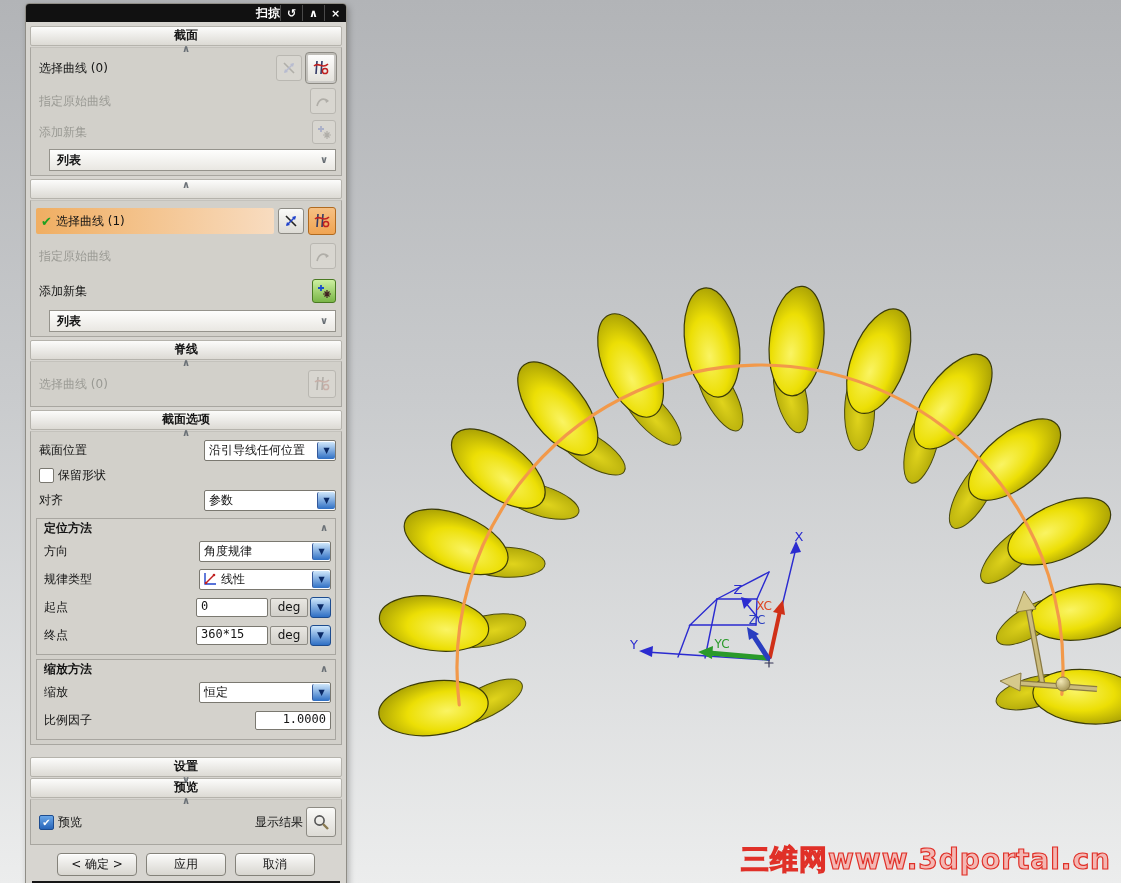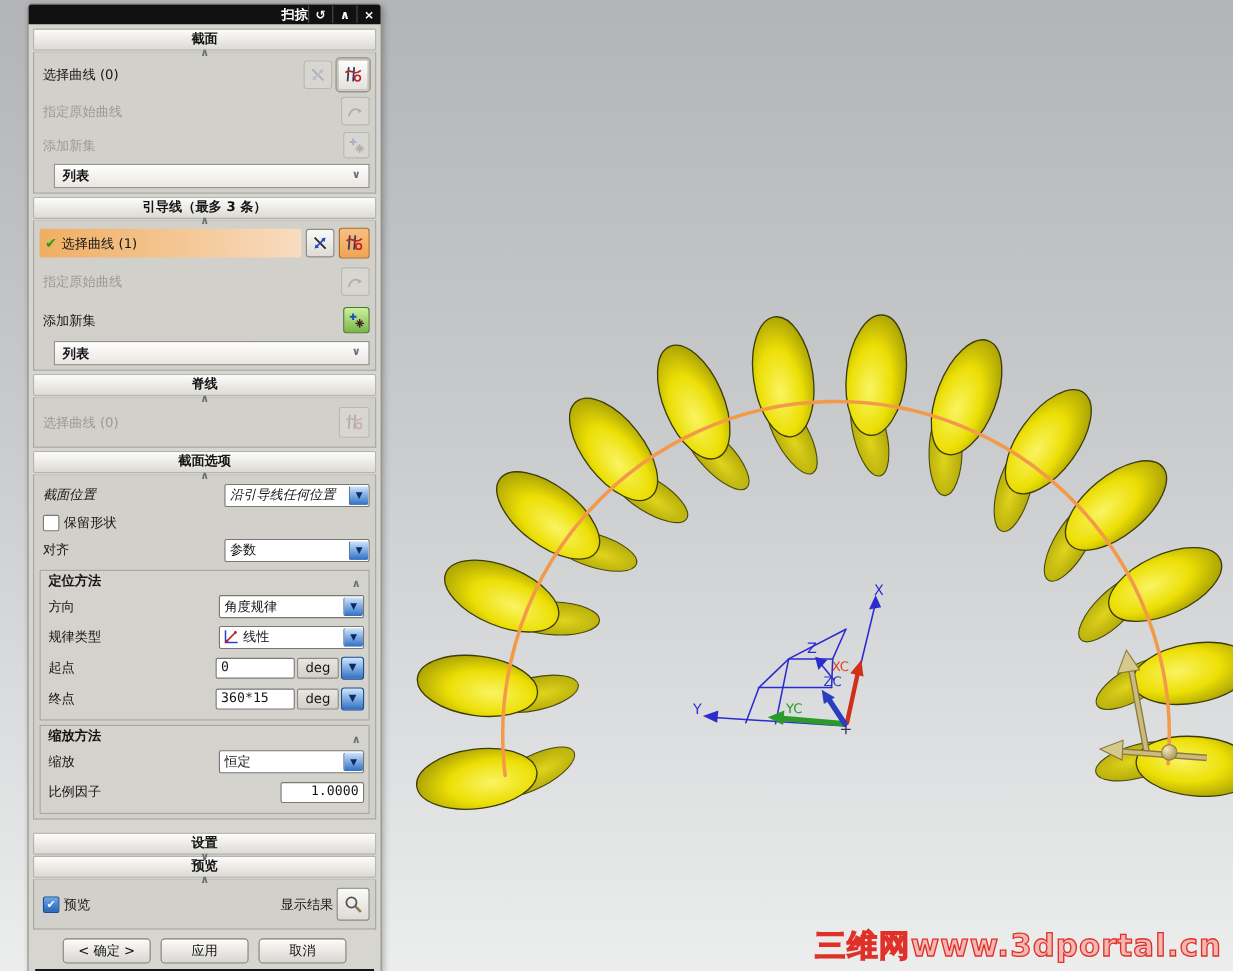--- a/index.html
+++ b/index.html
@@ -59,21 +59,21 @@
   .w130{width:130px;}
   .field{height:17px;background:#fff;border:1px solid #7a7870;border-radius:2px;padding:0 4px;font-size:12px;
     font-family:"DejaVu Sans Mono","Liberation Mono",monospace;}
   .unitbox{width:36px;height:17px;border:1px solid #8d8b84;border-radius:2px;display:flex;align-items:center;
     justify-content:center;background:linear-gradient(180deg,#e8e6e1,#d2d0ca);margin-left:2px;}
   .sq-blue{width:19px;height:19px;margin-left:2px;border:1px solid #1d4c8f;border-radius:3px;
     background:linear-gradient(180deg,var(--btn-blue-top,#cfe7fb),var(--btn-blue-bottom,#2e6fc4));
     display:flex;align-items:center;justify-content:center;color:#0b2a66;font-size:9px;cursor:pointer;}
 
   .subgroup{border:1px solid #a8a6a0;background:#d4d2cc;margin-top:4px;padding:0 4px 5px 4px;}
-  .subheader{height:18px;display:flex;align-items:flex-end;font-weight:bold;padding:0 3px;gap:19px;}
+  .subheader{height:18px;display:flex;align-items:center;font-weight:bold;padding:0 3px;gap:19px;}
   .subheader .hdr-label{flex:1;}
   .srow{display:flex;align-items:center;height:28px;}
 
   .checkbox{width:13px;height:13px;border:1px solid #7a7870;background:#fff;border-radius:2px;margin:0 4px 0 3px;
     display:flex;align-items:center;justify-content:center;}
   .checkbox.checked{background:linear-gradient(180deg,#6aa7e8,#2764b8);border-color:#1d4c8f;color:#fff;font-size:10px;}
 
   .btnrow{display:flex;justify-content:center;gap:9px;margin:8px 0 5px 0;}
   .pushbtn{min-width:58px;height:21px;display:flex;align-items:center;justify-content:center;padding:0 10px;
     background:linear-gradient(180deg,#fbfbfa,#d8d6d0);border:1px solid #84827a;border-radius:4px;
@@ -243,21 +243,20 @@
             </svg>
           </span>
         </div>
         <div class="listbar">
           <span class="hdr-label">列表</span>
           <span class="chev">∨</span>
         </div>
       </div>
 
       <div class="sec-header">
-        <span class="hdr-label">引导线（最多 3 条）</span>
         <span class="chev">∧</span>
       </div>
       <div class="group">
         <div class="row" style="height:32px;">
           <span class="sel-row-orange">
             <span class="checkmark">✔</span>
             <span>选择曲线 (1)</span>
           </span>
           <span class="icon-btn btn-plain">
             <svg width="16" height="16" viewBox="0 0 16 16">
@@ -320,21 +319,21 @@
             </svg>
           </span>
         </div>
       </div>
 
       <div class="sec-header">
         <span class="hdr-label">截面选项</span>
         <span class="chev">∧</span>
       </div>
       <div class="group">
-        <div class="row" style="height:28px;font-style:italic;">
+        <div class="row" style="height:28px;">
           <span class="lbl">截面位置</span>
           <span class="spacer"></span>
           <span class="dd w130">
             <span class="dd-text">沿引导线任何位置</span>
             <span class="dd-arrow">▼</span>
           </span>
         </div>
         <div class="row" style="height:22px;font-family:Liberation Serif, serif;">
           <span class="checkbox"></span>
           <span>保留形状</span>

